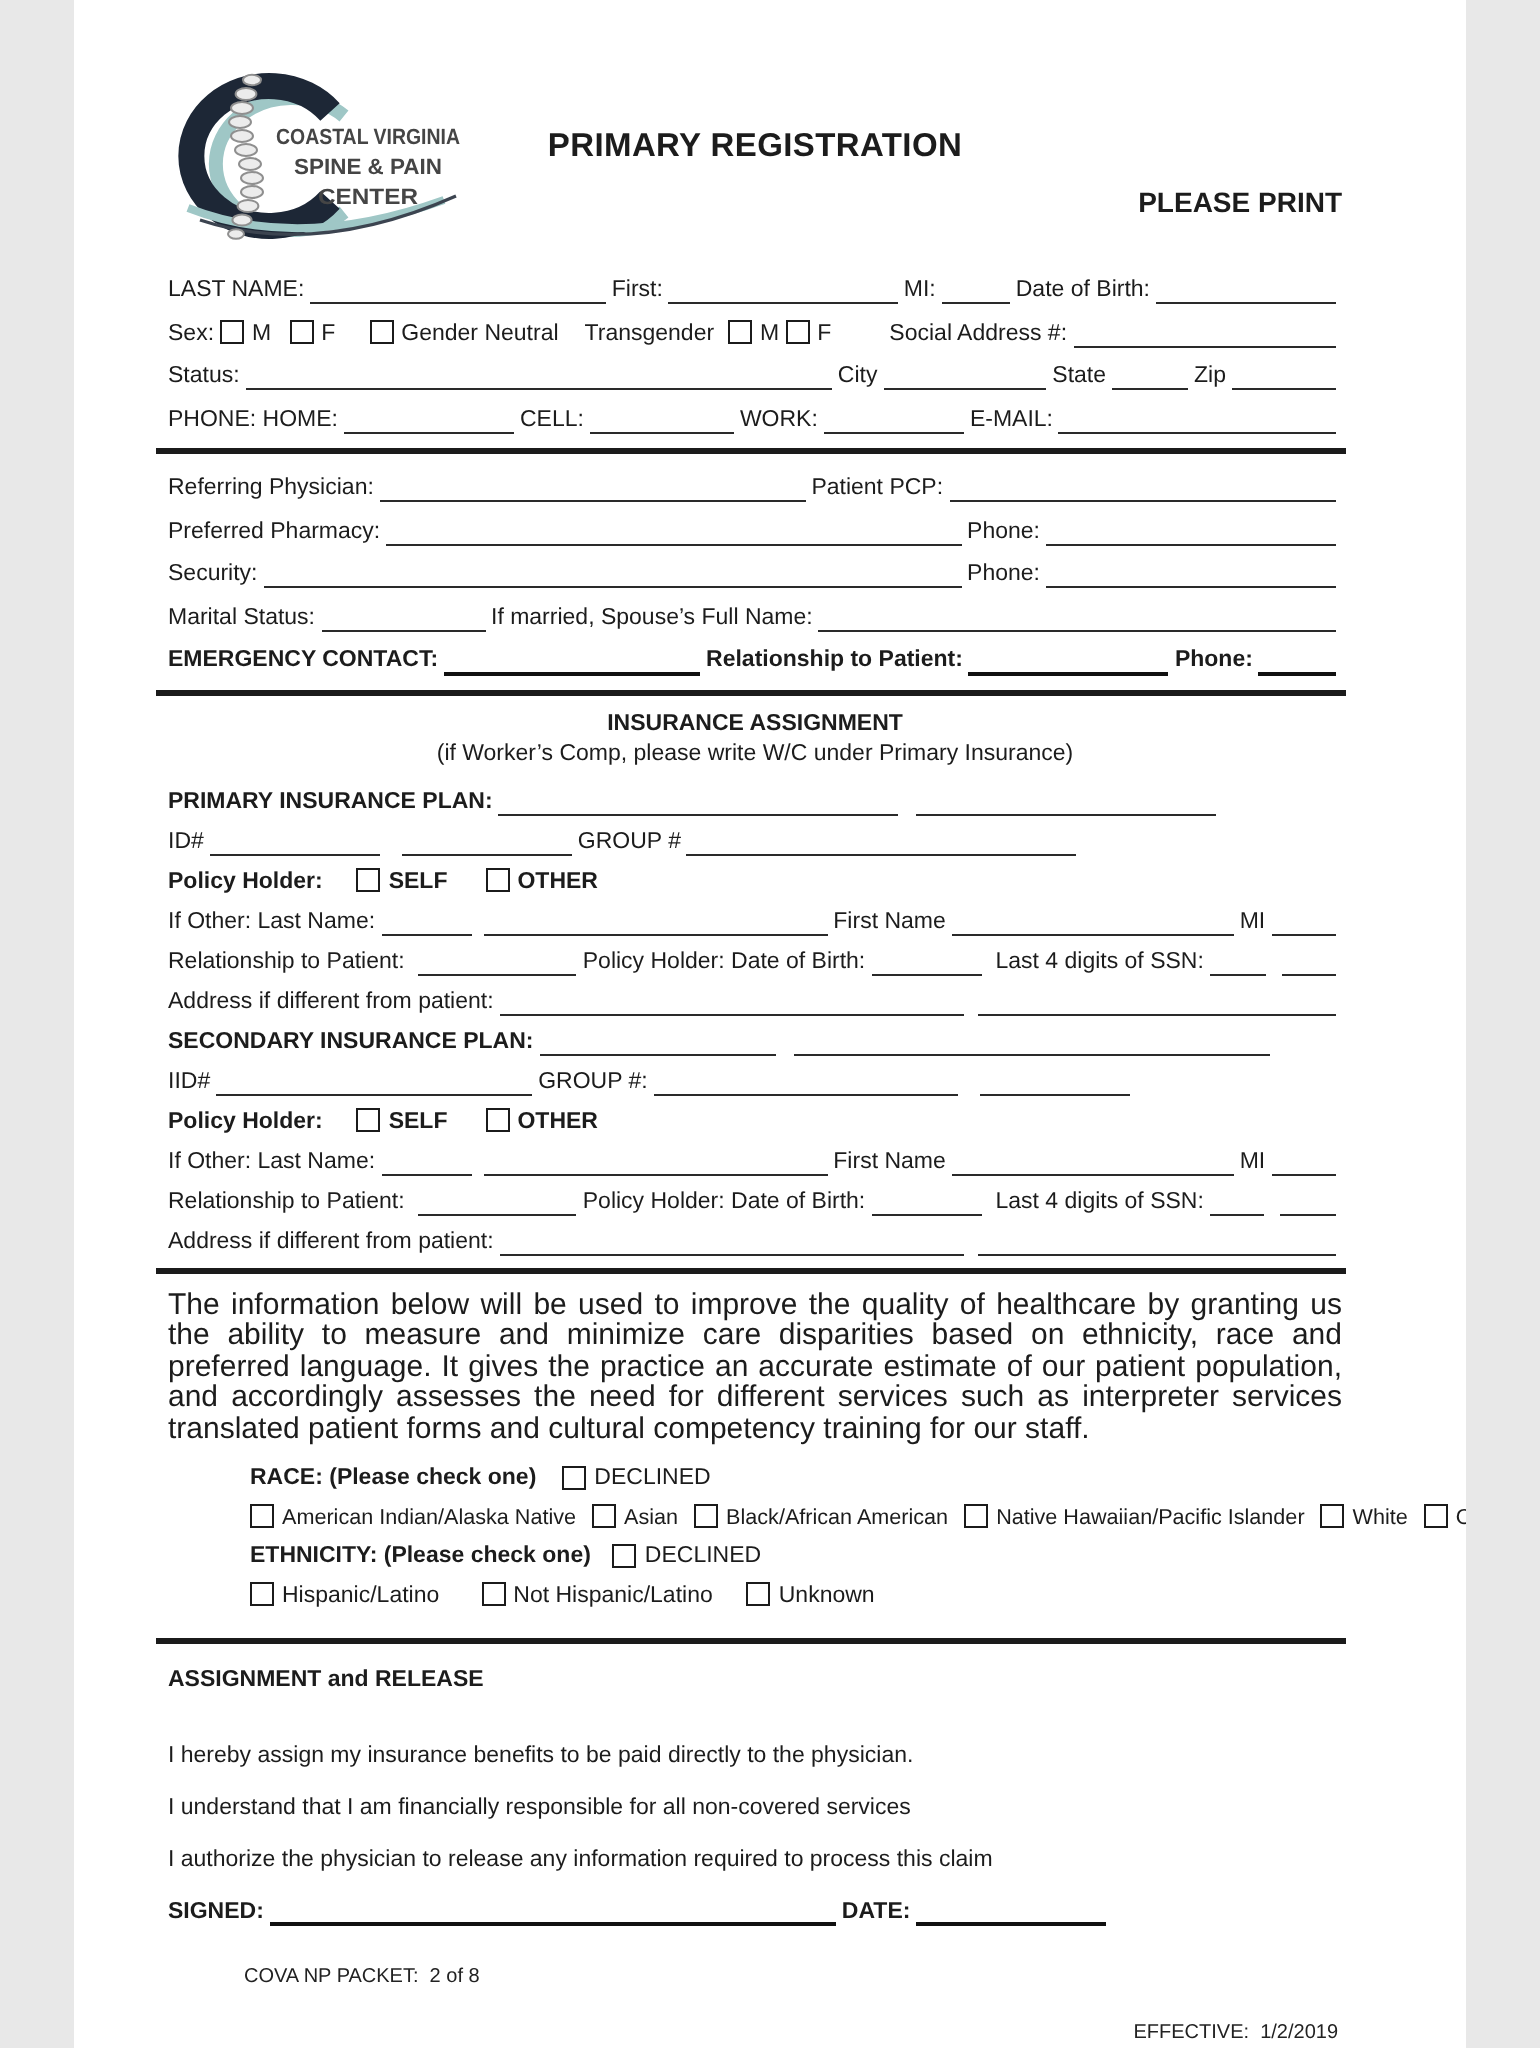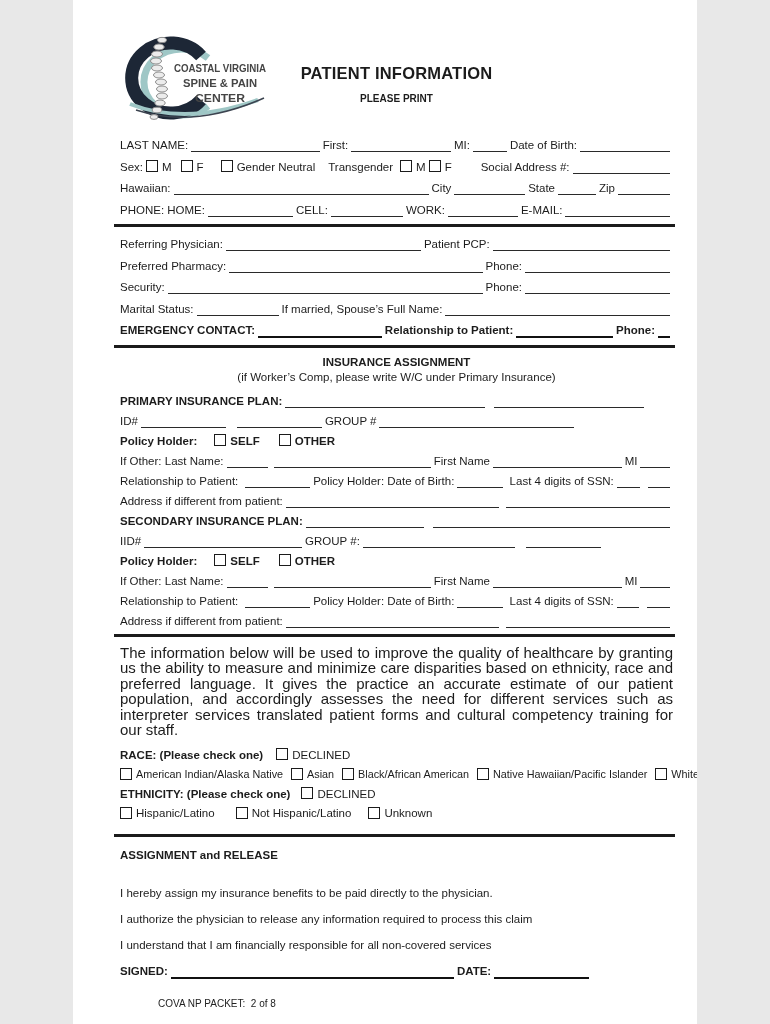--- a/index.html
+++ b/index.html
@@ -1,40 +1,40 @@
 <!DOCTYPE html>
 <html><head>
 <meta charset="utf-8">
 <style>
   html,body { margin:0; padding:0; background:#e8e8e8; }
   .page {
-    width:624px; height:1024px; margin:0 auto; background:#ffffff;
-    box-sizing:border-box; padding:30px 24px 10px 47px;
+    width:696px; height:1024px; margin:0 auto; background:#ffffff;
+    box-sizing:border-box; padding:30px 62px 10px 47px;
     font-family:"Liberation Sans", sans-serif; color:#1c1c1c; overflow:hidden;
   }
   
   .hdr { position:relative; height:100px; margin-bottom:8px; }
   .logo { position:absolute; left:-4px; top:2px; }
   .title-block { position:absolute; left:0; right:0; top:34px; text-align:center; }
   .title { font-size:16.5px; font-weight:bold; letter-spacing:.2px; margin:0; }
-  .subtitle { font-size:10px; font-weight:bold; margin-top:10px; }
+  .subtitle { font-size:14px; font-weight:bold; margin-top:10px;text-align:right; }
   
   .rows { }
   .row { display:flex; align-items:center; height:14px; font-size:11.5px; line-height:14px; white-space:nowrap; }
   .row.tight { font-size:10.8px; }
   .lbl { margin-right:3px; }
   .lbl.bold { font-weight:bold; }
   .fill { display:inline-block; height:13px; border-bottom:1px solid #2a2a2a; margin-right:3px; min-width:12px; }
   .fill.bfill { border-bottom-width:2px; border-color:#111; }
   .cb { display:inline-block; width:10px; height:10px; border:1.2px solid #1b1b1b; margin:0 4px 1px 0; background:#fff; flex:none; }
   .gapseg { display:inline-block; height:1px; flex:none; }
   #demographics .row { margin-bottom:7.5px; }
   #contact .row { margin-bottom:7.5px; }
   #insurance .row { margin-bottom:6px; }
-  #race .row { margin-bottom:5.5px; }
+  #race .row { margin-bottom:5.5px;margin-left:41px; }
   
   .hr { height:3px; background:#1b1b1b; margin-left:-6px; margin-right:-2px; }
   
   .ins-head { text-align:center; font-size:11.5px; font-weight:bold; margin:6px 0 3px; }
   .ins-sub  { text-align:center; font-size:11.5px; margin:0 0 11px; }
   
   .para { font-size:15px; line-height:15.5px; text-align:justify; margin:0 0 10px; }
   
   .asgn-head { font-size:11.5px; font-weight:bold; margin:12px 0 25px; }
   .stmt { font-size:11.5px; line-height:14px; margin:0 0 12px; }
@@ -73,21 +73,21 @@
         <ellipse cx="38" cy="85" rx="4" ry="2.4"></ellipse>
       </g>
 
       <g font-family="Liberation Sans, sans-serif" font-weight="bold" fill="#454545" text-anchor="middle">
         <text x="104" y="40" font-size="11" textLength="92" lengthAdjust="spacingAndGlyphs">COASTAL VIRGINIA</text>
         <text x="104" y="55" font-size="11" textLength="74" lengthAdjust="spacingAndGlyphs">SPINE &amp; PAIN</text>
         <text x="104" y="70" font-size="11" textLength="50" lengthAdjust="spacingAndGlyphs">CENTER</text>
       </g>
     </svg>
     <div class="title-block">
-      <h1 class="title">PATIENT INFORMATION</h1>
+      <h1 class="title">PRIMARY REGISTRATION</h1>
       <div class="subtitle">PLEASE PRINT</div>
     </div>
   </div>
 
   <section class="rows" id="demographics">
       <div class="row">
         <span class="lbl">LAST NAME:</span>
         <span class="fill" style="flex-grow: 2;"></span>
         <span class="lbl">First:</span>
         <span class="fill" style="flex-grow: 1.55;"></span>
@@ -111,21 +111,21 @@
         <span class="gapseg" style="width: 4px;"></span>
         <span class="cb"></span>
         <span class="lbl">M</span>
         <span class="cb"></span>
         <span class="lbl">F</span>
         <span class="gapseg" style="width: 26px;"></span>
         <span class="lbl">Social Address #:</span>
         <span class="fill" style="flex-grow: 1;"></span>
       </div>
       <div class="row">
-        <span class="lbl">Hawaiian:</span>
+        <span class="lbl">Status:</span>
         <span class="fill" style="flex-grow: 3.6;"></span>
         <span class="lbl">City</span>
         <span class="fill" style="flex-grow: 1;"></span>
         <span class="lbl">State</span>
         <span class="fill" style="width: 38px;"></span>
         <span class="lbl">Zip</span>
         <span class="fill" style="width: 52px;"></span>
       </div>
       <div class="row">
         <span class="lbl">PHONE: HOME:</span>
@@ -331,22 +331,22 @@
         <span class="gapseg" style="width: 14px;"></span>
         <span class="cb"></span>
         <span class="lbl">Unknown</span>
       </div>
     </section>
 
   <div class="hr" style="margin-top:14px; margin-bottom:10px;"></div>
 
   <div class="asgn-head">ASSIGNMENT and RELEASE</div>
   <p class="stmt">I hereby assign my insurance benefits to be paid directly to the physician.</p>
+  <p class="stmt">I understand that I am financially responsible for all non-covered services</p>
   <p class="stmt">I authorize the physician to release any information required to process this claim</p>
-  <p class="stmt">I understand that I am financially responsible for all non-covered services</p>
 
   <section class="rows" id="signed" style="margin-top:6px;">
       <div class="row">
         <span class="lbl bold">SIGNED:</span>
         <span class="fill bfill" style="width: 283px;"></span>
         <span class="lbl bold">DATE:</span>
         <span class="fill bfill" style="width: 95px;"></span>
       </div>
     </section>
 

